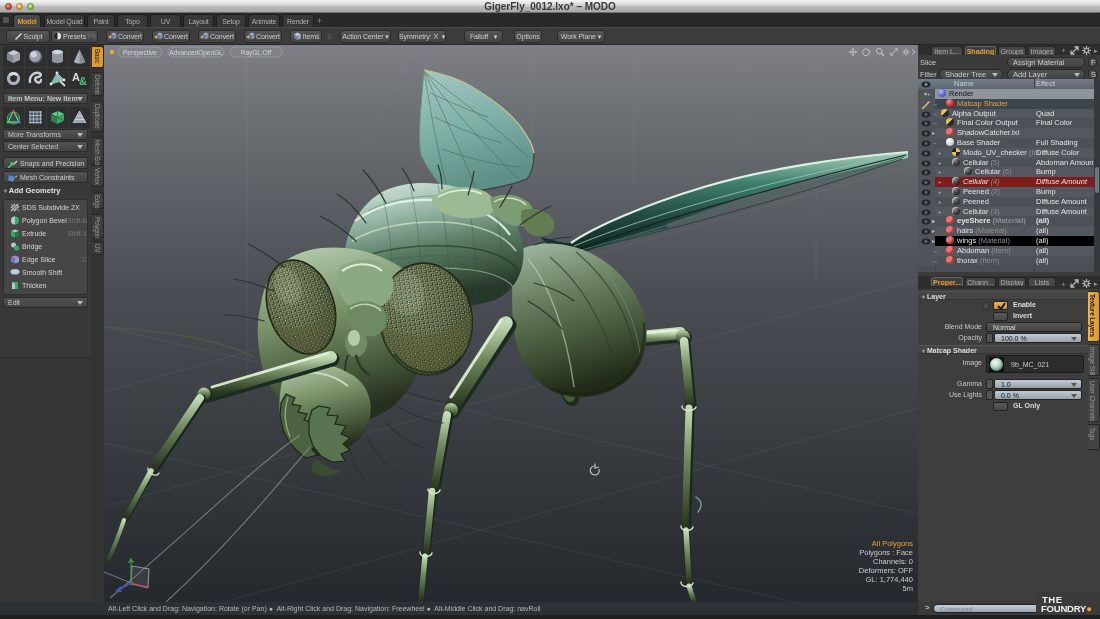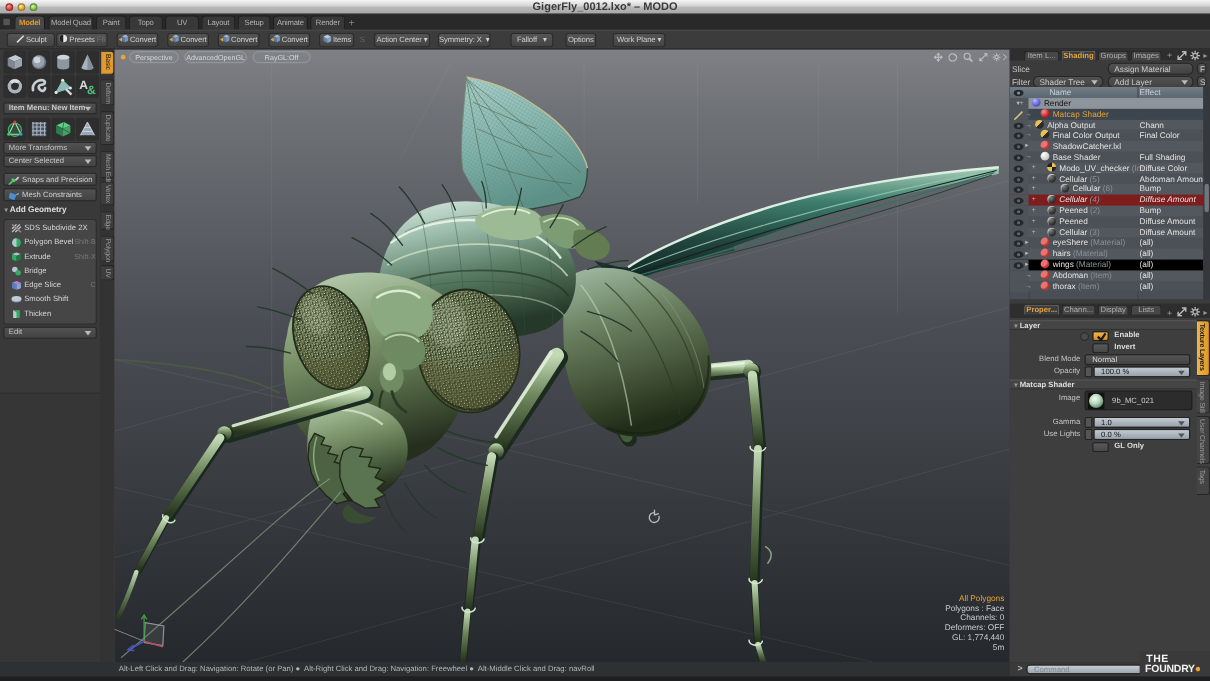--- a/index.html
+++ b/index.html
@@ -692,21 +692,21 @@
         </div>
       <div class="trow" style="top:29.6px;height:9.8px;background:#53585e;color:#e2e2e2;">
           <span class="teye" style="background:#4e545a;">
             <svg class="abs" style="left:3px;top:2px;" width="10" height="7" viewBox="0 0 10 7">
               <ellipse cx="5" cy="3.5" rx="4.5" ry="3" fill="#23282c"></ellipse>
               <circle cx="5" cy="3.5" r="1.4" fill="#666"></circle>
             </svg>
           </span>
           <span style="position:absolute;left:23px;"><span class="tico" style="background:linear-gradient(135deg,#e8c04a 50%,#2b2b2b 50%);"></span>Alpha Output</span>
           <span style="position:absolute;left:14px;color:#b5bcc2;font-size:6px;">→</span>
-          <span class="eff">Chann</span>
+          <span class="eff">Quad</span>
         </div>
       <div class="trow" style="top:39.4px;height:9.8px;background:#4c5157;color:#e2e2e2;">
           <span class="teye" style="background:#4e545a;">
             <svg class="abs" style="left:3px;top:2px;" width="10" height="7" viewBox="0 0 10 7">
               <ellipse cx="5" cy="3.5" rx="4.5" ry="3" fill="#23282c"></ellipse>
               <circle cx="5" cy="3.5" r="1.4" fill="#666"></circle>
             </svg>
           </span>
           <span style="position:absolute;left:28px;"><span class="tico" style="background:linear-gradient(135deg,#e8c04a 50%,#2b2b2b 50%);"></span>Final Color Output</span>
           <span style="position:absolute;left:14px;color:#b5bcc2;font-size:6px;">→</span>
@@ -803,21 +803,21 @@
           <span class="teye" style="background:#4e545a;">
             <svg class="abs" style="left:3px;top:2px;" width="10" height="7" viewBox="0 0 10 7">
               <ellipse cx="5" cy="3.5" rx="4.5" ry="3" fill="#23282c"></ellipse>
               <circle cx="5" cy="3.5" r="1.4" fill="#666"></circle>
             </svg>
           </span>
           <span style="position:absolute;left:34px;"><span class="tico" style="background:radial-gradient(circle at 35% 30%, #888, #3a3a3a 55%, #111); box-shadow:inset 1px 1px 0 #bbb;"></span>Cellular<span class="dim"> (3)</span></span>
           <span style="position:absolute;left:20px;color:#b5bcc2;font-size:6px;">+</span>
           <span class="eff">Diffuse Amount</span>
         </div>
-      <div class="trow" style="top:137.4px;height:9.8px;background:#4c5157;color:#e2e2e2;">
+      <div class="trow" style="top:137.4px;height:9.8px;background:#4c5157;color:#e2e2e2;font-weight:bold;">
           <span class="teye" style="background:#4e545a;">
             <svg class="abs" style="left:3px;top:2px;" width="10" height="7" viewBox="0 0 10 7">
               <ellipse cx="5" cy="3.5" rx="4.5" ry="3" fill="#23282c"></ellipse>
               <circle cx="5" cy="3.5" r="1.4" fill="#666"></circle>
             </svg>
           </span>
           <span style="position:absolute;left:28px;"><span class="tico" style="background:radial-gradient(circle at 30% 30%, #f07070 40%, #c03030 60%, #27863a);"></span>eyeShere<span class="dim"> (Material)</span></span>
           <span style="position:absolute;left:14px;color:#b5bcc2;font-size:6px;">▸</span>
           <span class="eff">(all)</span>
         </div>

